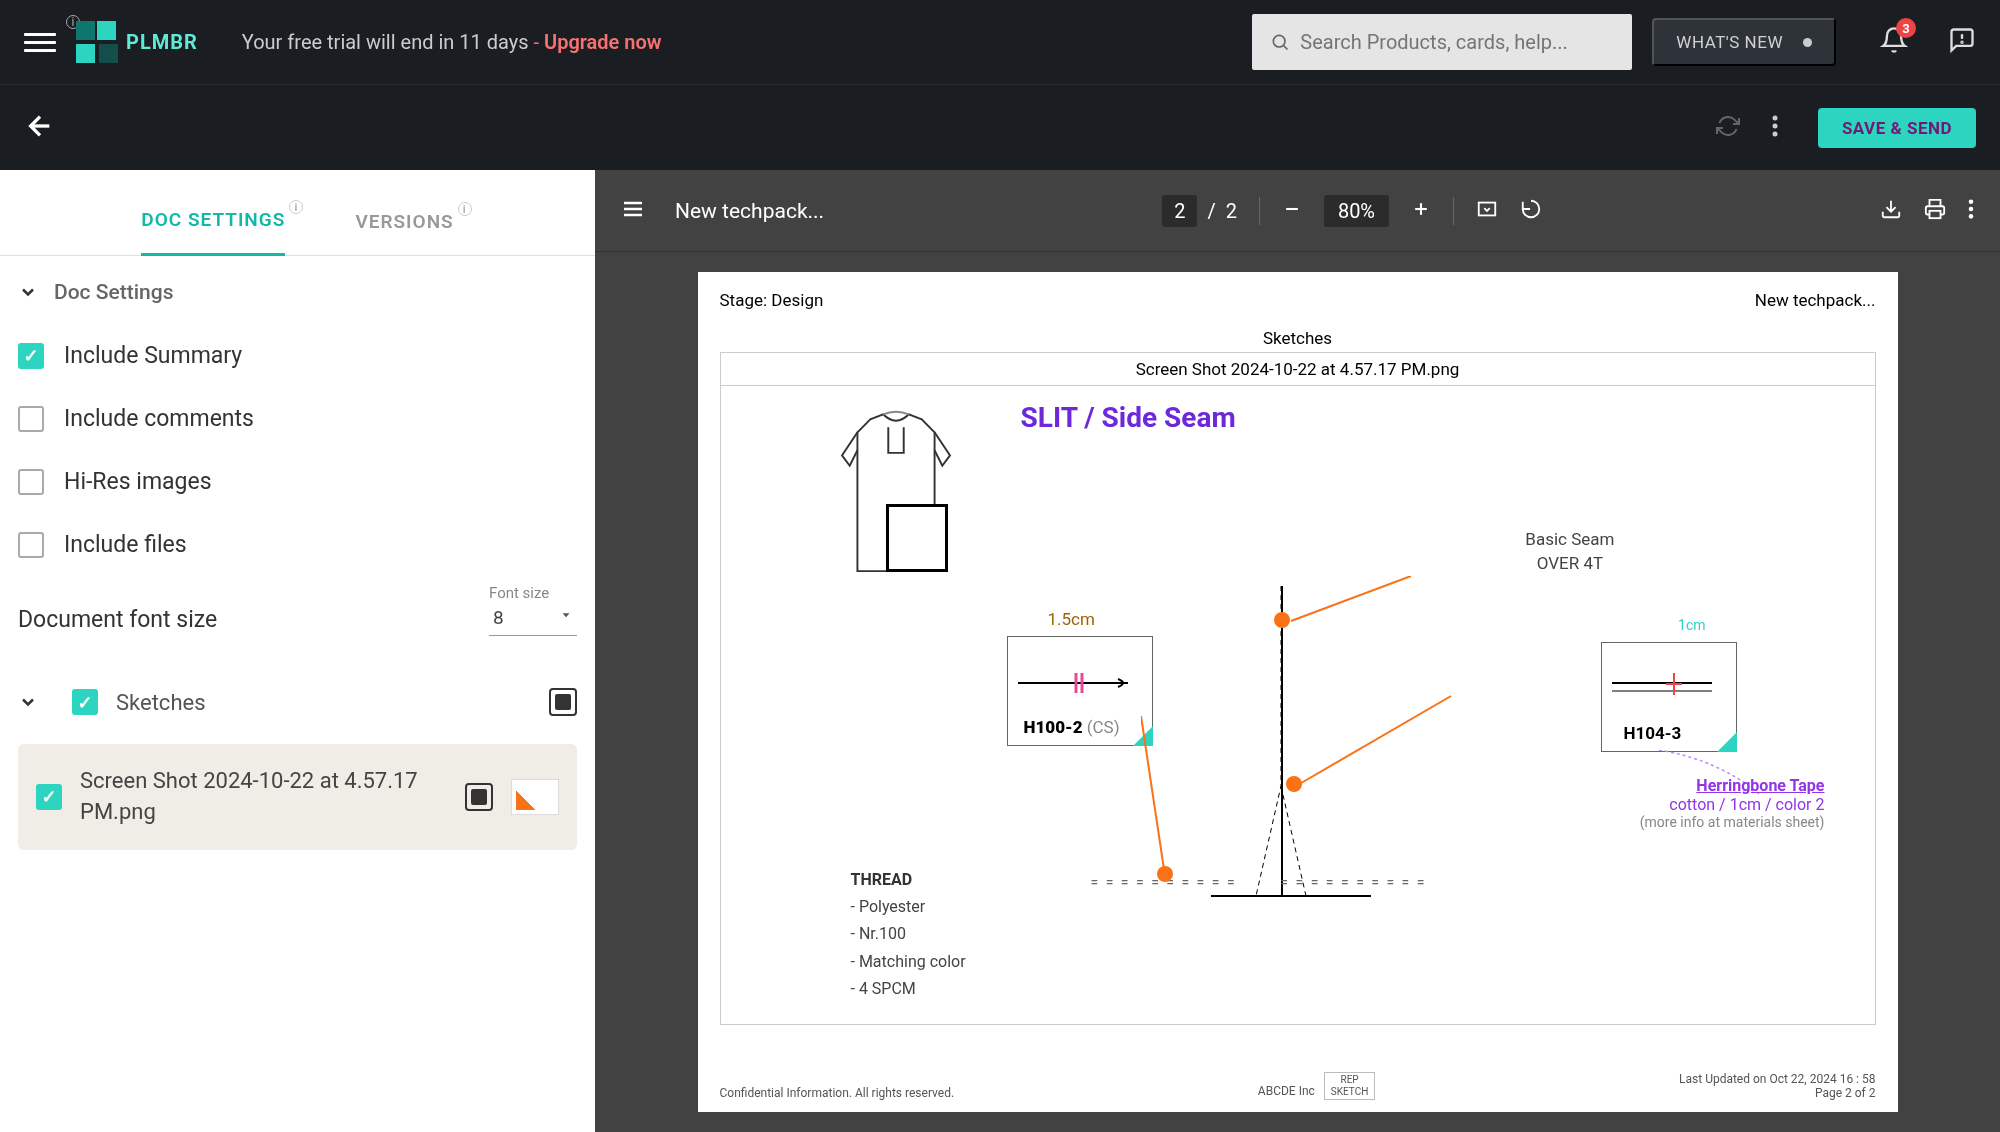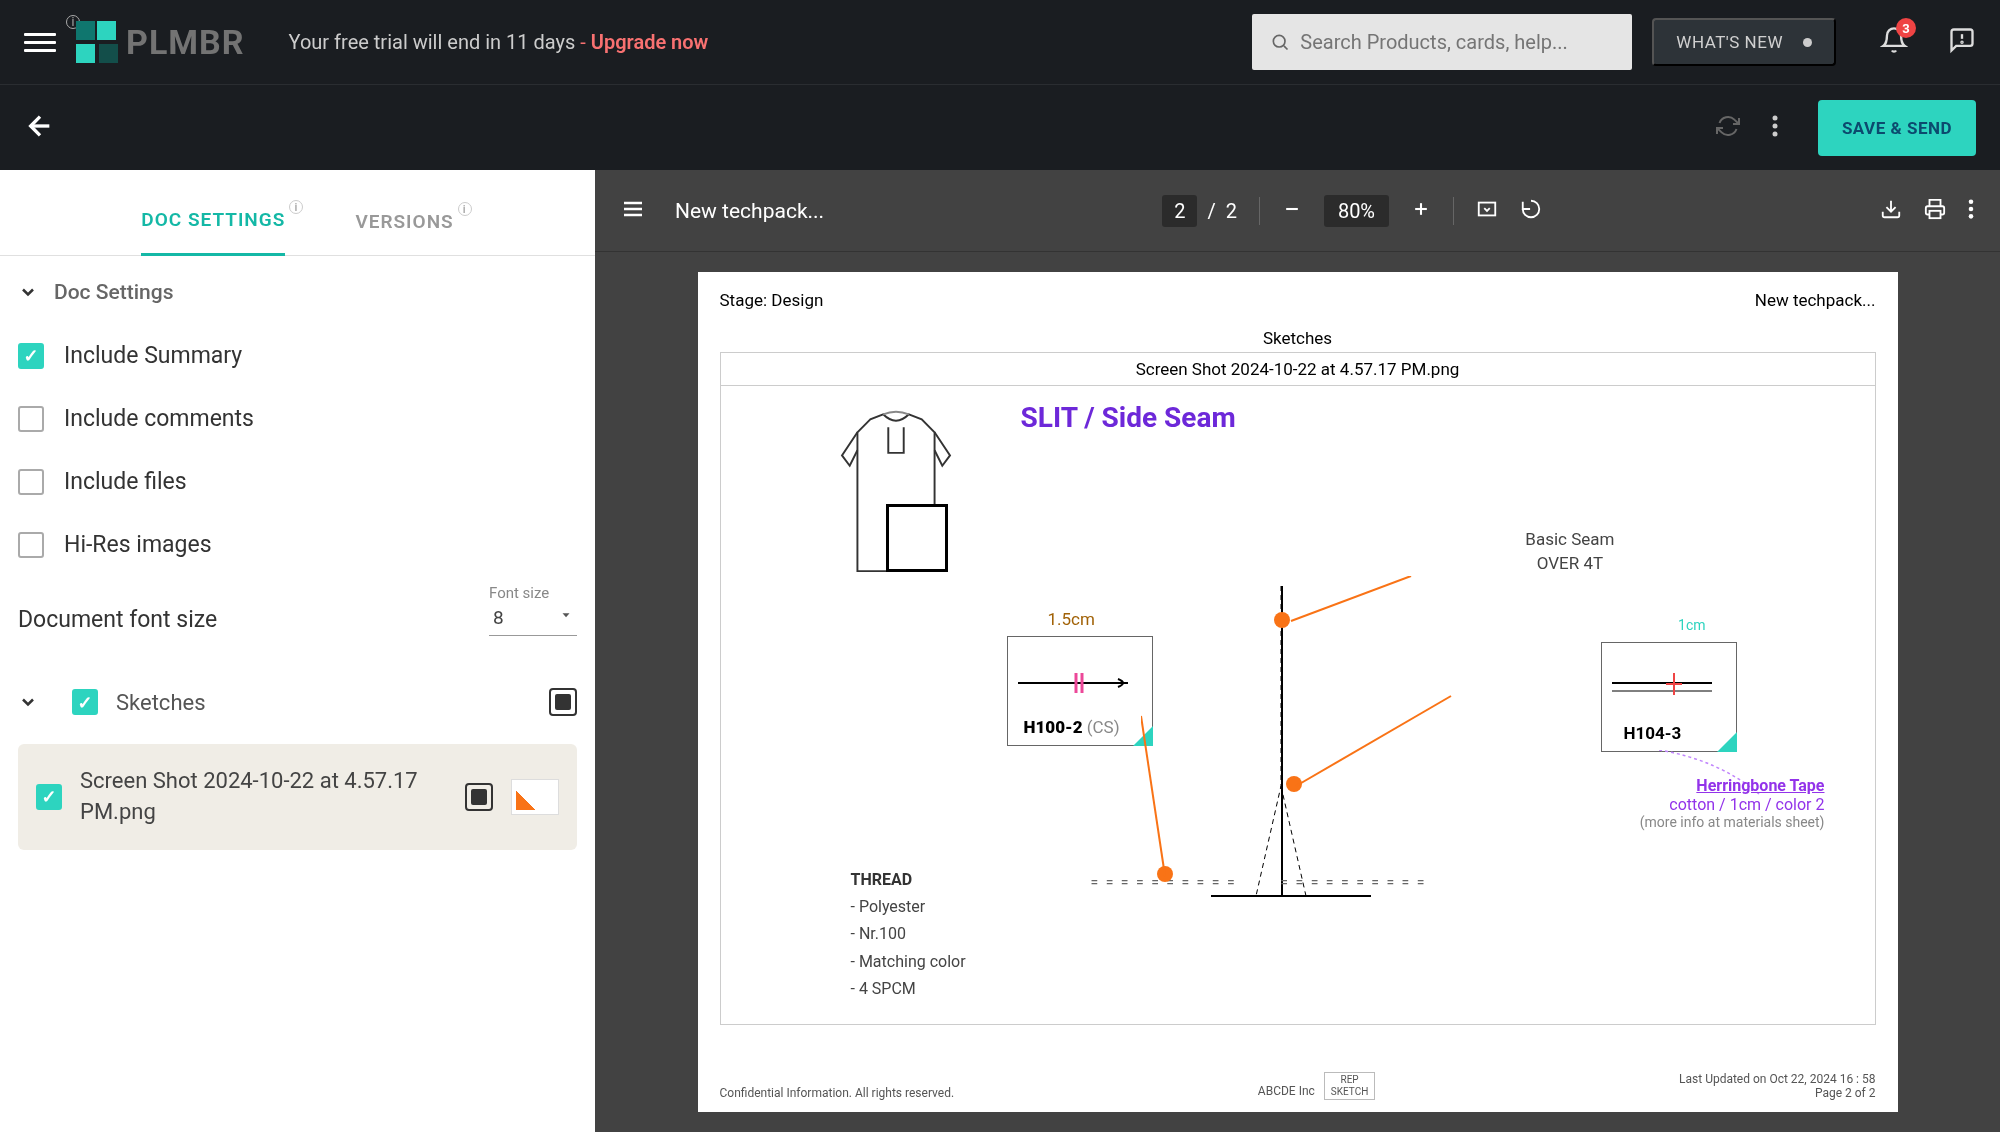--- a/index.html
+++ b/index.html
@@ -9,41 +9,41 @@
 .topbar { height: 84px; background: #1a1d21; display: flex; align-items: center; padding: 0 24px; gap: 20px; }
 .hamburger { width: 32px; height: 32px; cursor: pointer; display: flex; flex-direction: column; justify-content: center; gap: 5px; }
 .hamburger span { display: block; height: 3px; background: #fff; border-radius: 1px; }
 .logo-wrap { position: relative; display: flex; align-items: center; gap: 8px; }
 .logo-mark { width: 42px; height: 42px; position: relative; }
 .logo-mark .q { position: absolute; width: 19px; height: 19px; }
 .logo-mark .q1 { background: #2dd4bf; top: 0; left: 21px; }
 .logo-mark .q2 { background: #0f766e; top: 0; left: 0; }
 .logo-mark .q3 { background: #2dd4bf; bottom: 0; left: 0; }
 .logo-mark .q4 { background: #134e4a; bottom: 0; right: 0; }
-.logo-text { font-weight: 700; font-size: 34px; letter-spacing: 1px; color: #737373; }
+.logo-text { font-weight: 700; font-size: 20px; letter-spacing: 1px; color: #5eead4; }
 .logo-info { position: absolute; top: -6px; left: -10px; font-size: 12px; color: #aaa; border: 1px solid #aaa; border-radius: 50%; width: 14px; height: 14px; display: flex; align-items: center; justify-content: center; }
 .trial-text { color: #ccc; font-size: 20px; margin-left: 24px; }
 .upgrade-link { color: #f87171; font-weight: 600; }
 .topbar-spacer { flex: 1; }
 .search-box { width: 380px; height: 56px; background: #e5e5e5; border-radius: 2px; display: flex; align-items: center; padding: 0 18px; gap: 10px; }
 .search-box input { flex: 1; border: none; background: transparent; font-size: 20px; color: #888; outline: none; }
 .search-icon { color: #666; }
 .whats-new { height: 48px; padding: 0 22px; background: #2d3338; border-radius: 4px; display: flex; align-items: center; gap: 20px; font-size: 17px; letter-spacing: 0.5px; color: #d0d0d0; }
 .whats-new-dot { width: 9px; height: 9px; background: #ccc; border-radius: 50%; }
 .bell-wrap { position: relative; margin-left: 24px; }
 .bell-badge { position: absolute; top: -8px; right: -8px; background: #ef4444; color: #fff; font-size: 13px; font-weight: 700; width: 20px; height: 20px; border-radius: 10px; display: flex; align-items: center; justify-content: center; }
 .icon-btn { color: #ddd; cursor: pointer; }
 
 
 .secondbar { height: 86px; background: #1a1d21; display: flex; align-items: center; padding: 0 24px; gap: 20px; border-top: 1px solid #2a2d31; }
 .back-arrow { color: #fff; cursor: pointer; }
 .secondbar-spacer { flex: 1; }
 .sync-icon { color: #666; margin-right: 12px; }
 .dots-v { color: #ccc; margin-right: 20px; }
-.save-send { background: #2dd4bf; color: #0c4a6e; height: 56px; padding: 0 24px; border: none; border-radius: 4px; font-size: 17px; font-weight: 700; letter-spacing: 0.5px; cursor: pointer; }
+.save-send { background: #2dd4bf; color: #701a75; height: 40px; padding: 0 24px; border: none; border-radius: 4px; font-size: 17px; font-weight: 700; letter-spacing: 0.5px; cursor: pointer; }
 
 
 .main { display: flex; height: calc(1132px - 170px); }
 
 
 .sidebar { width: 595px; background: #fff; color: #333; }
 .tabs { display: flex; border-bottom: 1px solid #e0e0e0; height: 86px; align-items: flex-end; padding: 0 40px; gap: 70px; justify-content: center; }
 .tab { position: relative; padding: 0 0 22px; font-size: 19px; font-weight: 600; letter-spacing: 1px; color: #999; cursor: pointer; }
 .tab.active { color: #14b8a6; border-bottom: 3px solid #14b8a6; margin-bottom: -1px; }
 .tab-info { position: absolute; top: -8px; right: -18px; font-size: 11px; color: #aaa; border: 1px solid #ccc; border-radius: 50%; width: 14px; height: 14px; display: flex; align-items: center; justify-content: center; }
@@ -217,25 +217,25 @@
     <div class="opt-row">
       <div class="checkbox checked"></div>
       <span class="opt-label">Include Summary</span>
     </div>
     <div class="opt-row">
       <div class="checkbox"></div>
       <span class="opt-label">Include comments</span>
     </div>
     <div class="opt-row">
       <div class="checkbox"></div>
-      <span class="opt-label">Include files</span>
+      <span class="opt-label">Hi-Res images</span>
     </div>
     <div class="opt-row">
       <div class="checkbox"></div>
-      <span class="opt-label">Hi-Res images</span>
+      <span class="opt-label">Include files</span>
     </div>
 
     <div class="font-row">
       <span class="font-label">Document font size</span>
       <div class="font-select-wrap">
         <span class="font-select-label">Font size</span>
         <select class="font-select">
           <option>8</option>
         </select>
         <svg class="font-select-chev" width="14" height="14" viewBox="0 0 24 24" fill="currentColor">

